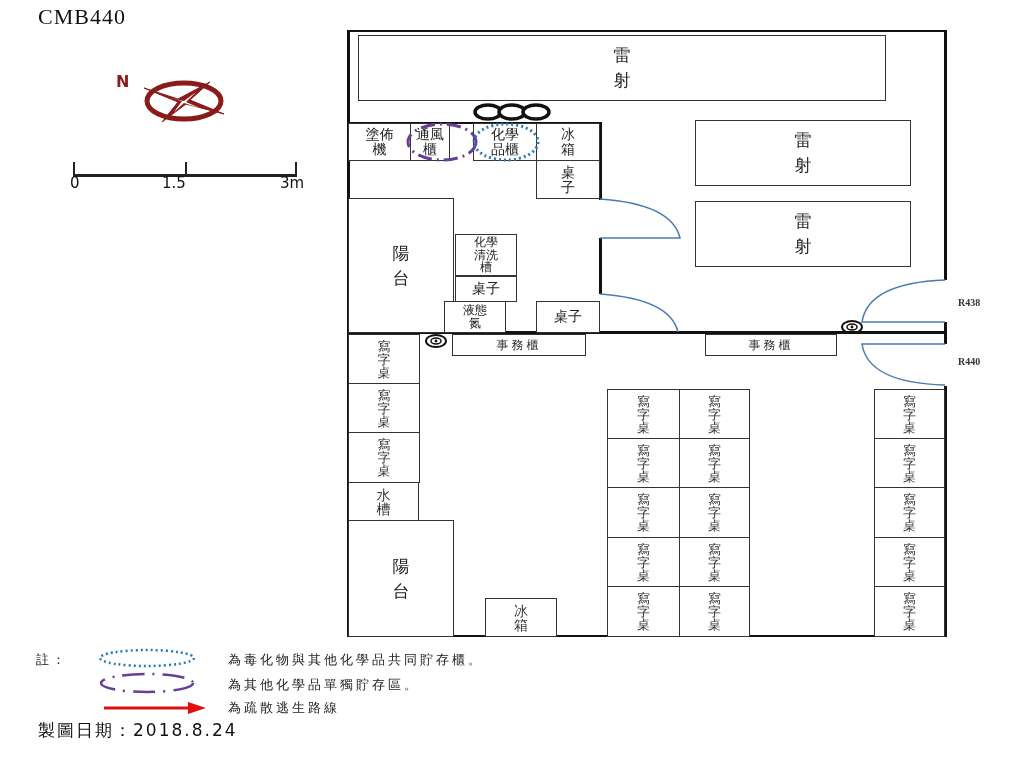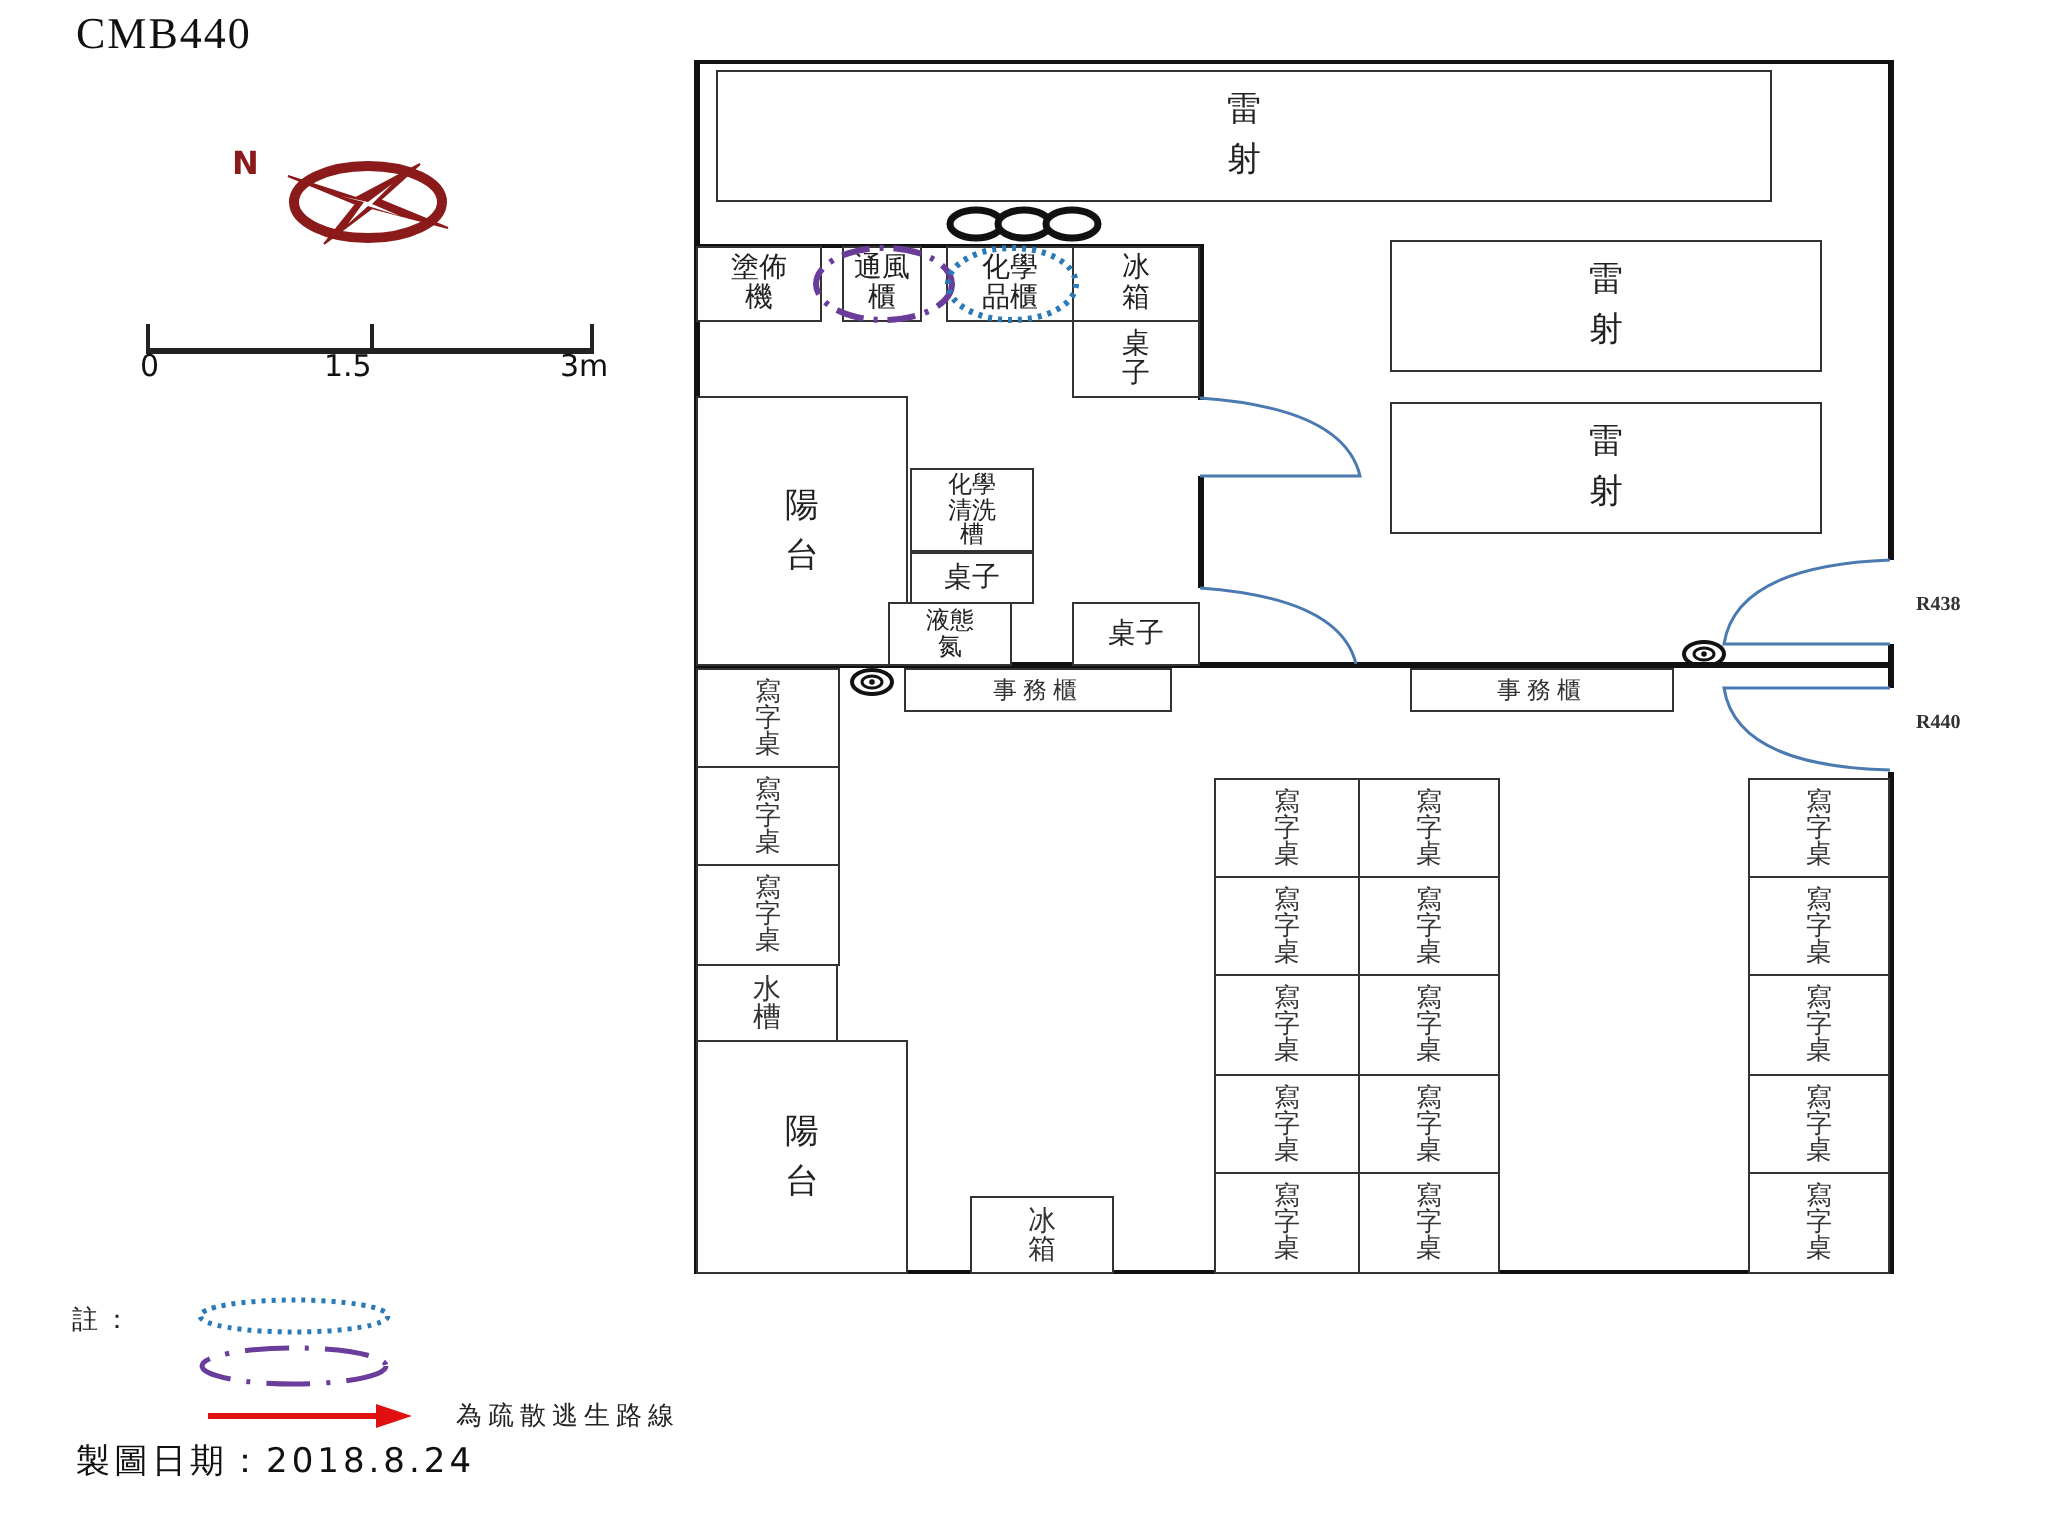--- a/index.html
+++ b/index.html
@@ -64,21 +64,21 @@
 射</div>
 
 <svg width="100" height="20" style="left:474px;top:103px;">
   <ellipse cx="14" cy="9" rx="13" ry="7" fill="#fff" stroke="#111" stroke-width="3.5"></ellipse>
   <ellipse cx="38" cy="9" rx="13" ry="7" fill="#fff" stroke="#111" stroke-width="3.5"></ellipse>
   <ellipse cx="62" cy="9" rx="13" ry="7" fill="#fff" stroke="#111" stroke-width="3.5"></ellipse>
 </svg>
 
 <div class="box lbl-sm" style="left:348px;top:123px;width:63px;height:38px;font-size:14px;">塗佈
 機</div>
-<div class="box lbl-sm" style="left:410px;top:123px;width:40px;height:38px;font-size:14px;margin-left:11px;">通風
+<div class="box lbl-sm" style="left:410px;top:123px;width:40px;height:38px;font-size:14px;">通風
 櫃</div>
 <div class="box lbl-sm" style="left:473px;top:123px;width:64px;height:38px;font-size:14px;">化學
 品櫃</div>
 <div class="box lbl-sm" style="left:536px;top:123px;width:64px;height:38px;font-size:14px;">冰
 箱</div>
 <div class="box lbl-sm" style="left:536px;top:160px;width:64px;height:39px;font-size:14px;">桌
 子</div>
 
 <svg width="80" height="44" style="left:402px;top:120px;">
   <ellipse cx="40" cy="22" rx="34" ry="18" fill="none" stroke="#6a3d9a" stroke-width="3" stroke-dasharray="14 5 2 5"></ellipse>
@@ -190,24 +190,26 @@
 桌</div>
 <div class="box desk" style="left:874px;top:586px;width:71px;height:51px;">寫
 字
 桌</div>
 
 <div class="abs" style="left:0;top:645px;width:700px;height:80px;">
   <span class="abs legend-text" style="left:36px;top:6px;">註：</span>
   <svg width="100" height="22" style="left:98px;top:2px;">
     <ellipse cx="49" cy="11" rx="47" ry="8" fill="none" stroke="#2a7ab8" stroke-width="2.5" stroke-dasharray="2 3"></ellipse>
   </svg>
+  <span class="abs legend-text" style="left:228px;top:6px;">為毒化物與其他化學品共同貯存櫃。</span>
 
   <svg width="100" height="24" style="left:98px;top:26px;">
     <ellipse cx="49" cy="12" rx="46" ry="9" fill="none" stroke="#6a3d9a" stroke-width="2.5" stroke-dasharray="22 8 2 8"></ellipse>
   </svg>
+  <span class="abs legend-text" style="left:228px;top:31px;">為其他化學品單獨貯存區。</span>
 
   <svg width="110" height="14" style="left:102px;top:56px;">
     <line x1="2" y1="7" x2="88" y2="7" stroke="#e01010" stroke-width="3"></line>
     <polygon points="86,1 104,7 86,13" fill="#e01010"></polygon>
   </svg>
   <span class="abs legend-text" style="left:228px;top:54px;">為疏散逃生路線</span>
 </div>
 
 <div class="abs date" style="left:38px;top:719px;">
   <span style="font-family:Liberation Serif, serif;margin-top:47px;">製圖日期：</span><span>2018.8.24</span>

